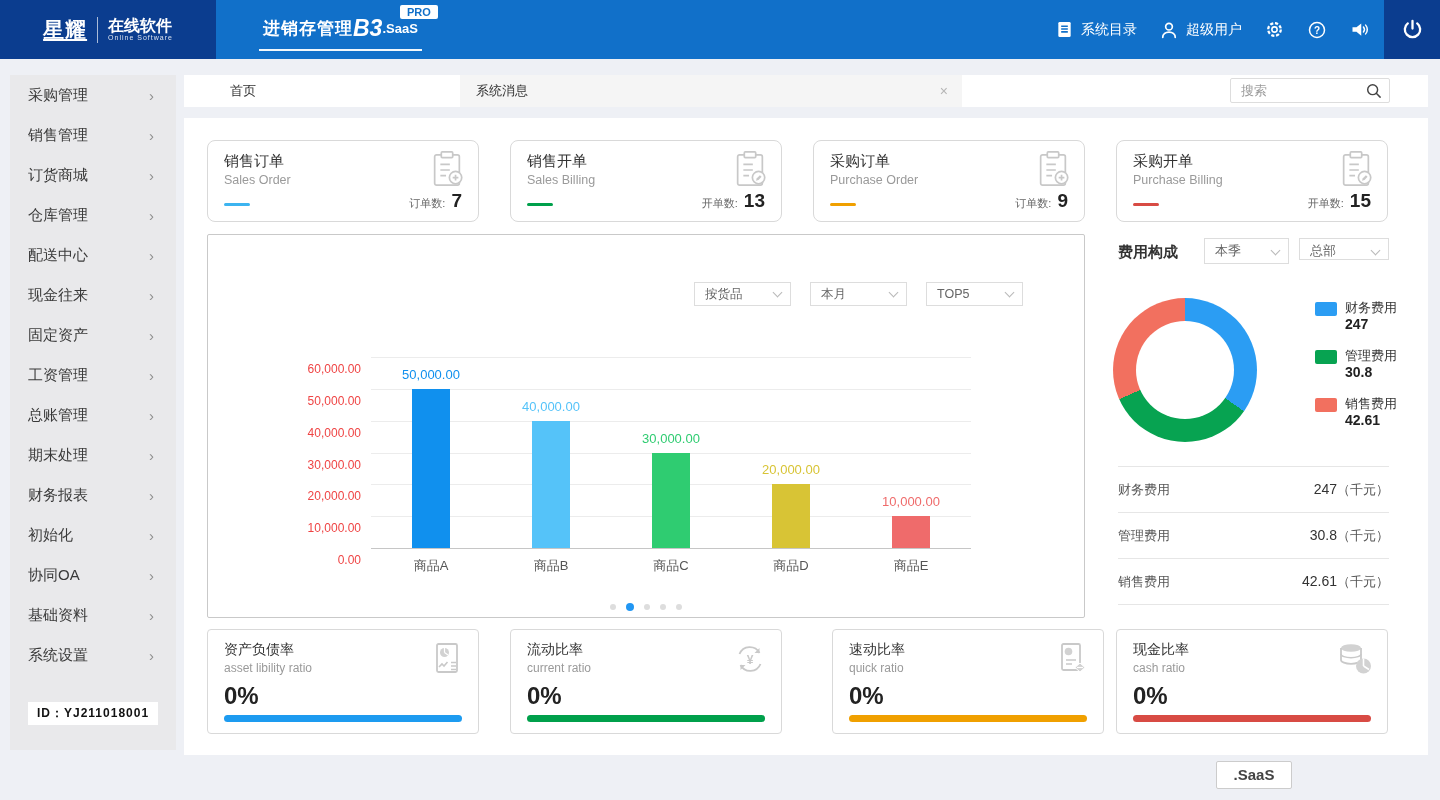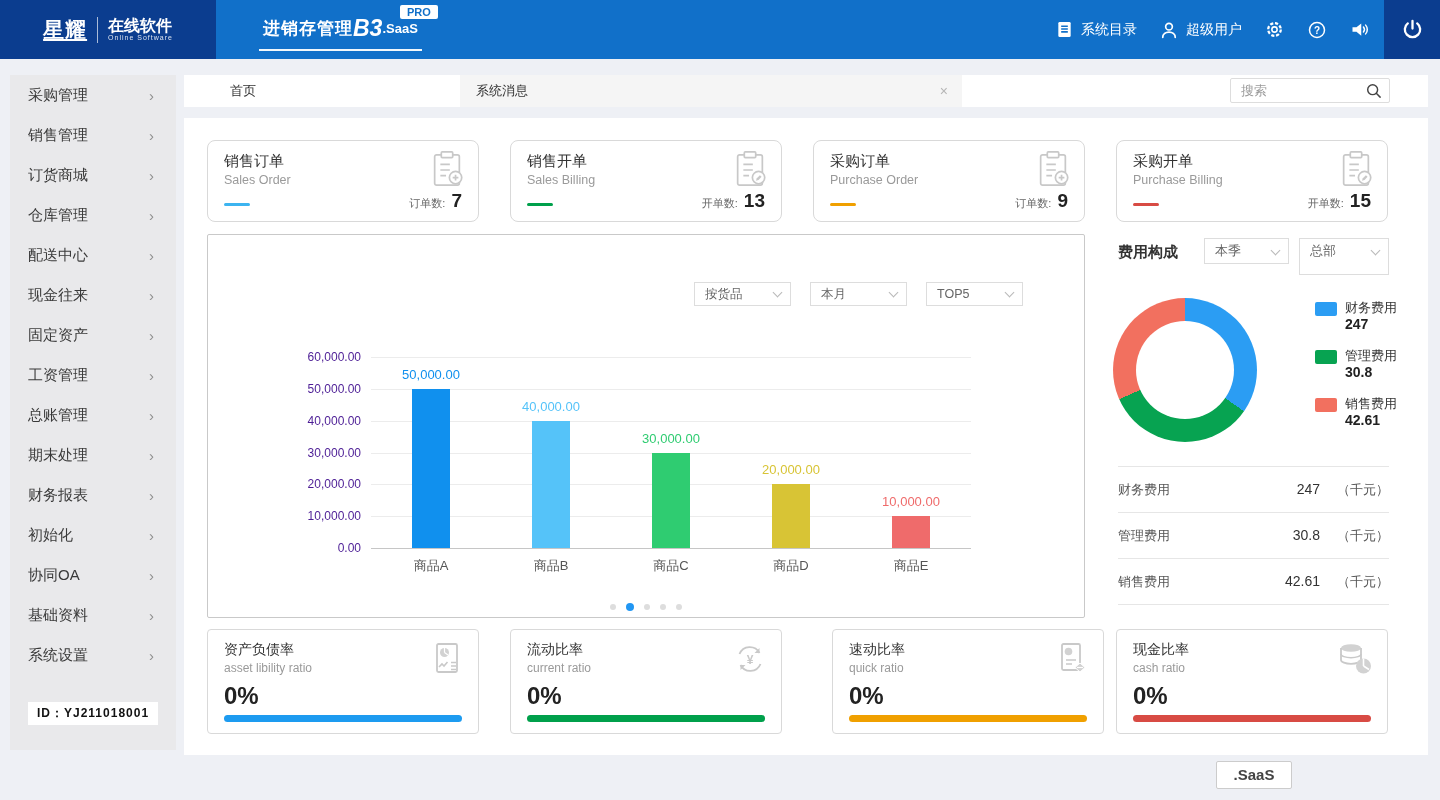--- a/index.html
+++ b/index.html
@@ -55,50 +55,50 @@
 
   
   .panel { position:absolute; left:207px; top:234px; width:878px; height:384px; background:#fff; border:1px solid #c9c9c9; border-radius:2px; }
   .panel-header { height:34px; background:#f0f0f0; border-bottom:1px solid #c9c9c9; }
   .panel-title { line-height:34px; padding-left:16px; font-size:13.5px; color:#333; }
   .filters { position:absolute; top:47px; right:61px; display:flex; gap:19px; }
   .select { position:relative; width:97px; height:24px; border:1px solid #ddd; background:#fff; cursor:pointer; }
   .select-label { position:absolute; left:10px; top:0; line-height:22px; font-size:12.5px; color:#666; }
   .chev-down { position:absolute; right:9px; top:6px; width:7px; height:7px; border-right:1.5px solid #b9b9b9; border-bottom:1.5px solid #b9b9b9; transform:rotate(45deg); }
   .ylabels { position:absolute; left:60px; top:122px; width:93px; height:191px; }
-  .ytick { position:absolute; left:0; right:0; text-align:right; font-size:12px; color:#4c1d95; line-height:14px; }
+  .ytick { position:absolute; left:0; right:0; text-align:right; font-size:12px; color:#ef4444; line-height:14px;margin-top:12px; }
   .plot { position:absolute; left:163px; top:122px; width:600px; height:191px; }
   .gridline { position:absolute; left:0; right:0; height:1px; background:#ececec; }
   .gridline.axis { background:#c6c6c6; }
   .bar { position:absolute; width:38px; }
   .bar-value { position:absolute; width:120px; text-align:center; font-size:13px; }
   .bar-cat { position:absolute; width:120px; text-align:center; font-size:13px; color:#555; }
   .dots { position:absolute; left:0; top:368px; width:100%; display:flex; justify-content:center; align-items:center; gap:10px; }
   .dot { width:6px; height:6px; border-radius:50%; background:#ddd; cursor:pointer; }
   .dot.active { width:8px; height:8px; background:#2196f3; }
 
   
   .exp-title { position:absolute; left:1118px; top:243px; font-size:15px; font-weight:bold; color:#333; }
   .exp-sel-1 { position:absolute; left:1204px; top:238px; width:85px; height:26px; }
-  .exp-sel-2 { position:absolute; left:1299px; top:238px; width:90px; height:37px; }
+  .exp-sel-2 { position:absolute; left:1299px; top:238px; width:90px; height:22px; }
   .exp-sel-1 .select-label, .exp-sel-2 .select-label { line-height:24px; font-size:13px; }
   .exp-sel-1 .chev-down, .exp-sel-2 .chev-down { top:8px; }
   .donut { position:absolute; left:1113px; top:298px; width:144px; height:144px; border-radius:50%; }
   .donut-hole { position:absolute; left:23px; top:23px; width:98px; height:98px; border-radius:50%; background:#fff; }
   .legend { position:absolute; left:1315px; top:300px; }
   .legend-entry { display:flex; gap:8px; margin-bottom:15px; }
   .legend-swatch { width:22px; height:14px; border-radius:2px; margin-top:2px; flex:none; }
   .legend-name { font-size:13px; color:#333; line-height:16px; }
   .legend-val { font-size:14px; font-weight:bold; color:#222; line-height:17px; }
   .exp-list { position:absolute; left:1118px; top:466px; width:271px; }
   .exp-row { height:46px; border-top:1px solid #e6e6e6; display:flex; justify-content:space-between; align-items:center; }
   .exp-list { border-bottom:1px solid #e6e6e6; }
   .exp-row-name { font-size:13px; color:#555; }
   .exp-row-val { font-size:14px; color:#333; }
-  .exp-row-unit { font-size:13px; color:#555; margin-left:17px; }
+  .exp-row-unit { font-size:13px; color:#555; margin-left:0; }
 
   
   .ratio-card { position:absolute; top:629px; width:272px; height:105px; background:#fff; border:1px solid #d9d9d9; border-radius:4px; }
   .rc-title { position:absolute; left:16px; top:11px; font-size:14px; color:#333; }
   .rc-sub { position:absolute; left:16px; top:31px; font-size:12px; color:#9a9a9a; }
   .rc-icon { position:absolute; right:12px; top:10px; }
   .rc-value { position:absolute; left:16px; top:52px; font-size:24px; font-weight:bold; color:#222; }
   .rc-bar { position:absolute; left:16px; right:16px; bottom:11px; height:7px; border-radius:4px; }
 
   

